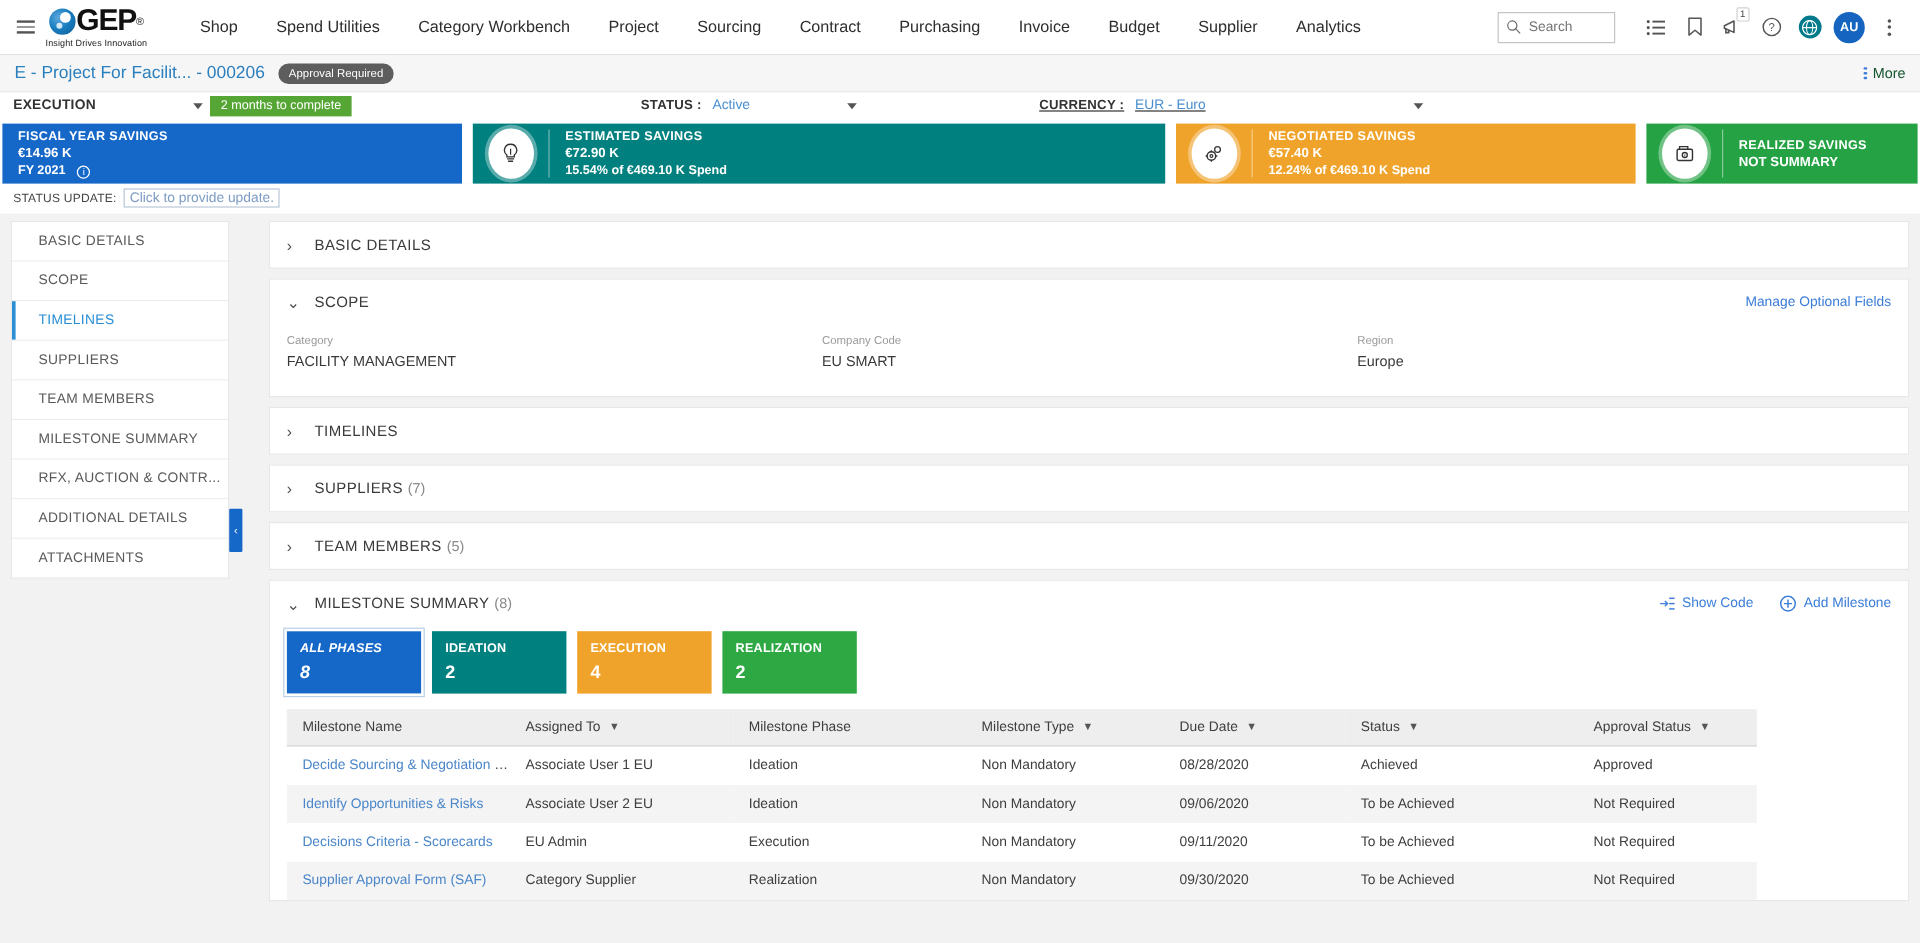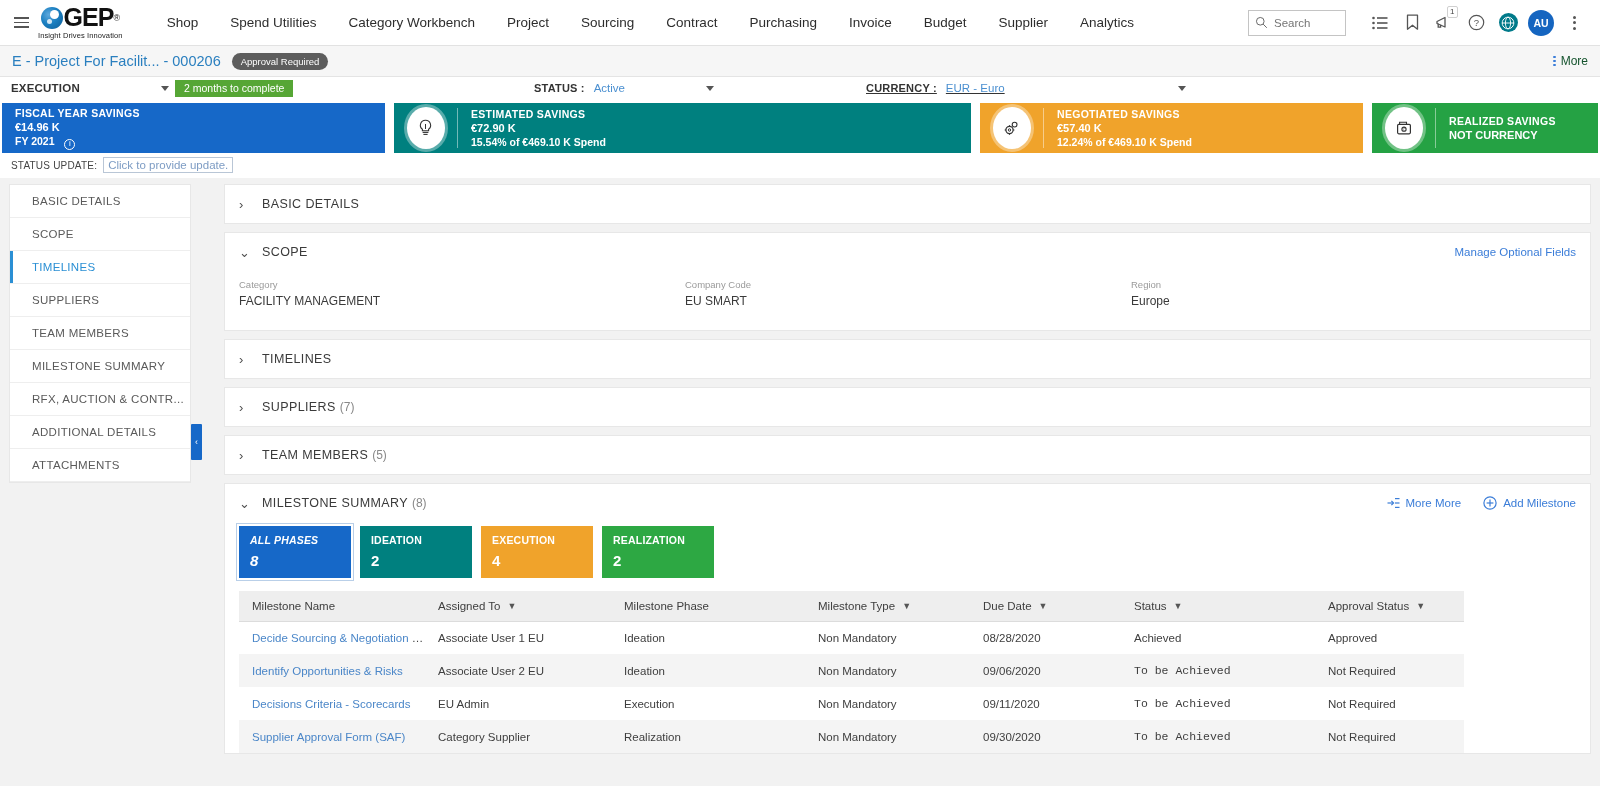--- a/index.html
+++ b/index.html
@@ -172,21 +172,21 @@
     background: #eeeeee; font-size: 11.5px; color: #3e3e3e; font-weight: normal; text-align: left;
     padding: 9px 0 9px 13px; border-bottom: 1px solid #dcdcdc; white-space: nowrap;
   }
   table.ms td {
     font-size: 11.5px; color: #3e3e3e; padding: 10px 0 10px 13px; white-space: nowrap;
     overflow: hidden; text-overflow: ellipsis;
   }
   table.ms tbody tr:nth-child(even) { background: #f4f4f4; }
   .lnk { color: #4a86c8; cursor: pointer; }
   .st-green { color: #4f9d4f; }
-  .st-red { color: #d9776b; font-family: Liberation Mono, monospace; }
+  .st-red { color: #d9776b; }
   .fil { display: inline-block; margin-left: 7px; color: #555; font-size: 9px; vertical-align: 1px; cursor: pointer; }
 
   .col-name { width: 186px; }
   .col-assign { width: 186px; }
   .col-phase { width: 194px; }
   .col-type { width: 165px; }
   .col-due { width: 151px; }
   .col-status { width: 194px; }
   .col-appr { width: 149px; }
 </style>
@@ -377,21 +377,21 @@
         <svg width="18" height="18" viewBox="0 0 18 18">
           <rect x="2.6" y="5.4" width="12.8" height="9.4" rx="1.2" fill="none" stroke="#333" stroke-width="1.2"></rect>
           <path d="M4.6 5.4 L4.6 3.2 L11.5 3.2 L11.5 5.4" fill="none" stroke="#333" stroke-width="1.1"></path>
           <circle cx="9" cy="10.2" r="2.1" fill="none" stroke="#333" stroke-width="1.1"></circle>
           <text x="9" y="11.6" font-size="3.4" text-anchor="middle" fill="#333" font-family="Liberation Sans, sans-serif">€</text>
         </svg>
       </span>
     </div>
     <div class="kpi-body">
       <div class="kpi-t">REALIZED SAVINGS</div>
-      <div class="kpi-v">NOT CURRENCY</div>
+      <div class="kpi-v">NOT SUMMARY</div>
     </div>
   </div>
 </div>
 
 <div class="status-update">
   <span class="su-label">STATUS UPDATE:</span>
   <span class="su-input">Click to provide update.</span>
 </div>
 
 <div class="content">
@@ -473,21 +473,21 @@
         <span class="panel-count">(8)</span>
         <span class="ms-actions">
           <span class="ms-link">
             <svg width="13" height="12" viewBox="0 0 13 12">
               <line x1="0.5" y1="6" x2="6" y2="6" stroke="#3b7dd8" stroke-width="1.2"></line>
               <path d="M4.4 3.8 L6.6 6 L4.4 8.2" fill="none" stroke="#3b7dd8" stroke-width="1.2"></path>
               <rect x="8" y="1" width="4.5" height="1.2" fill="#3b7dd8"></rect>
               <rect x="8" y="5.4" width="4.5" height="1.2" fill="#3b7dd8"></rect>
               <rect x="8" y="9.8" width="4.5" height="1.2" fill="#3b7dd8"></rect>
             </svg>
-            <span>More More</span>
+            <span>Show Code</span>
           </span>
           <span class="ms-link">
             <svg width="14" height="14" viewBox="0 0 14 14">
               <circle cx="7" cy="7" r="6.1" fill="none" stroke="#3b7dd8" stroke-width="1.2"></circle>
               <line x1="7" y1="3.6" x2="7" y2="10.4" stroke="#3b7dd8" stroke-width="1.2"></line>
               <line x1="3.6" y1="7" x2="10.4" y2="7" stroke="#3b7dd8" stroke-width="1.2"></line>
             </svg>
             <span>Add Milestone</span>
           </span>
         </span>

